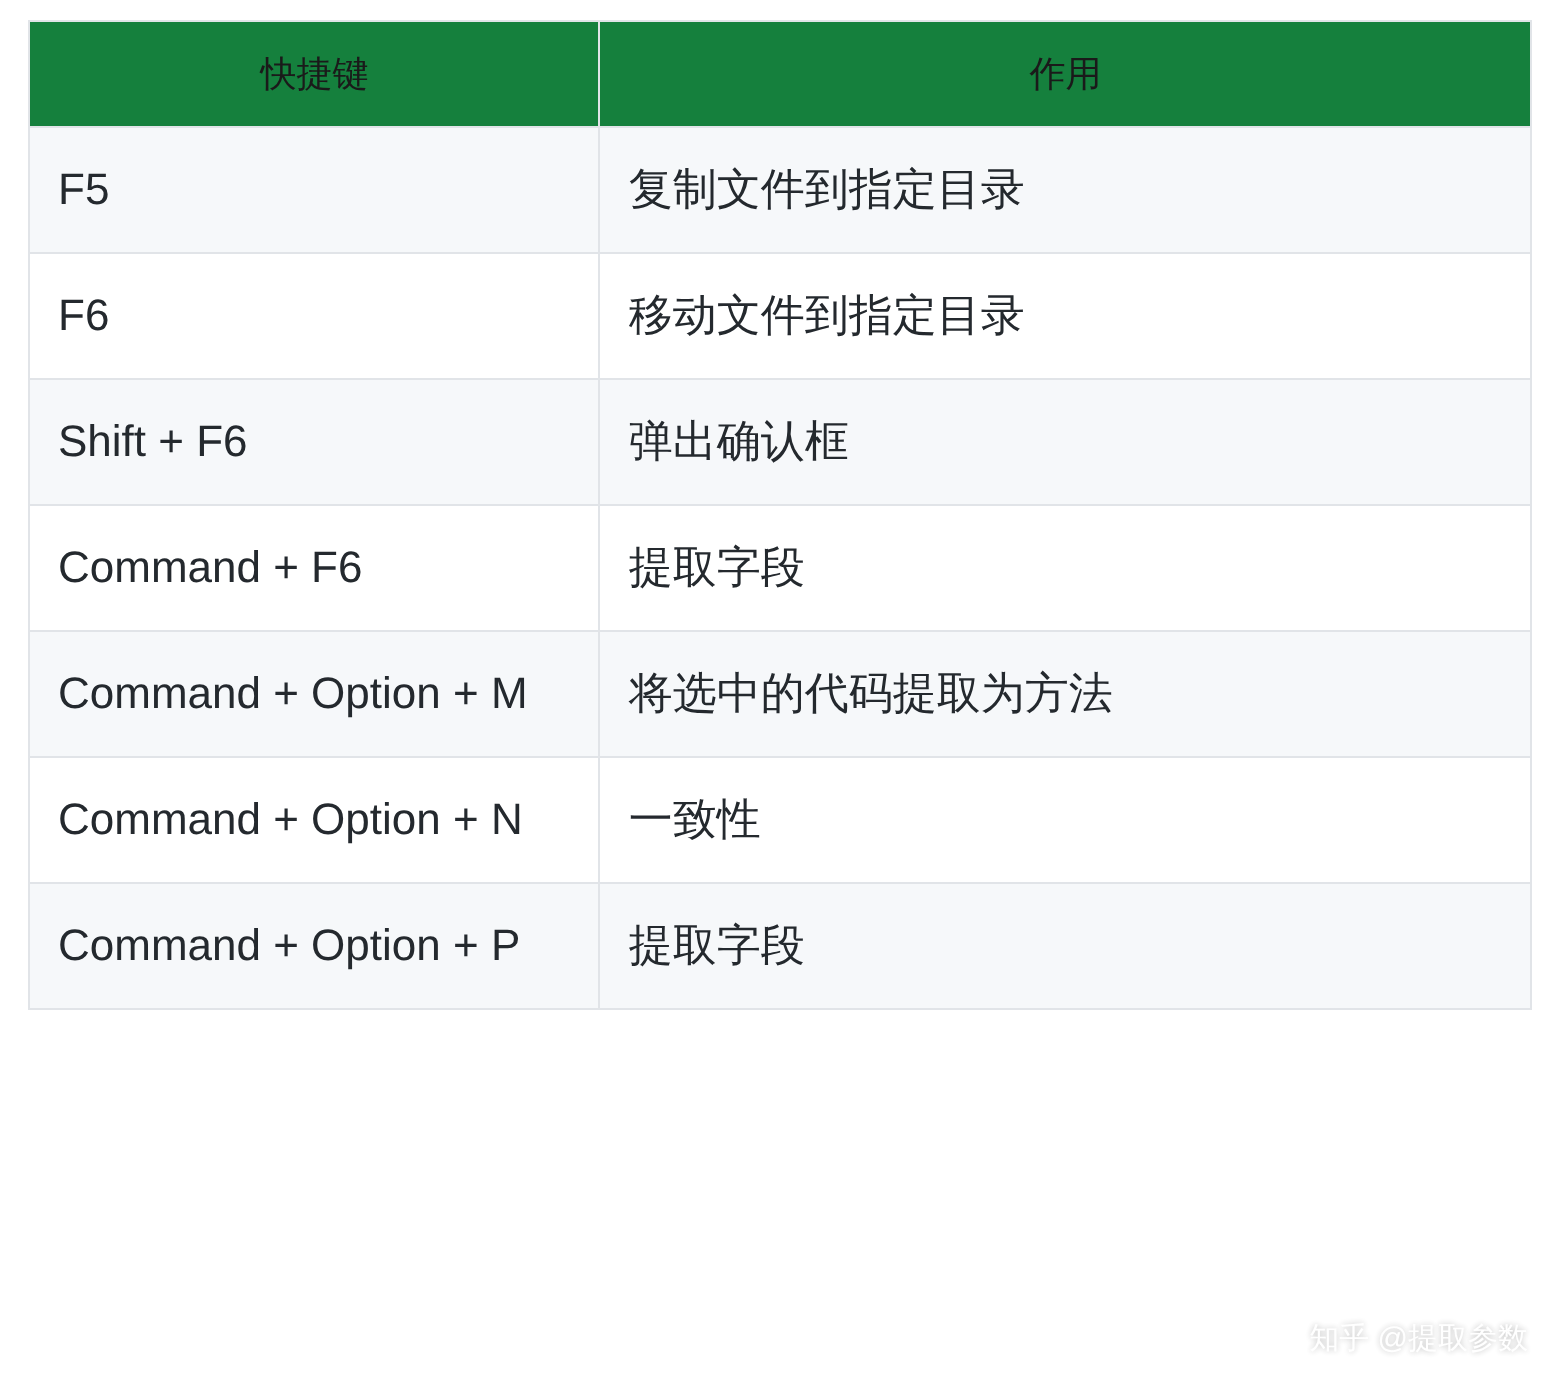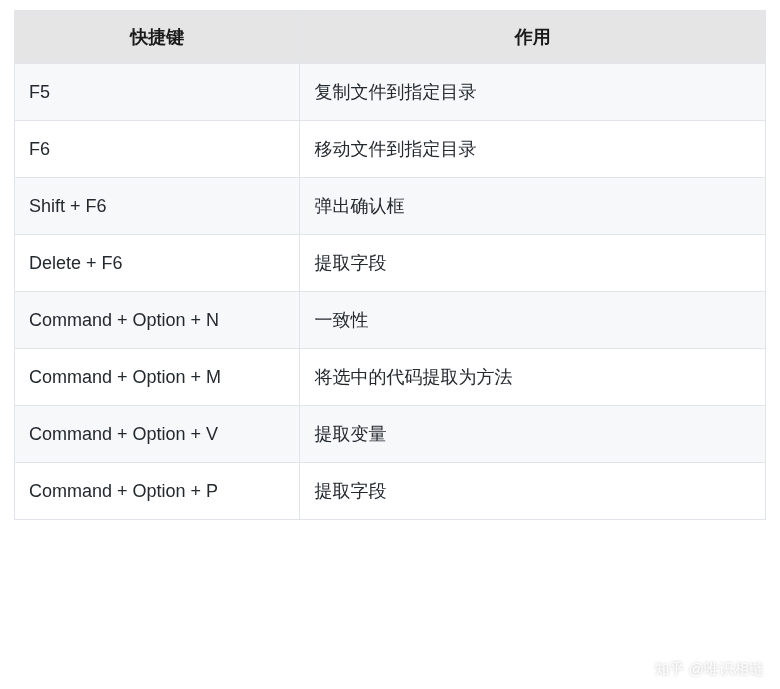--- a/index.html
+++ b/index.html
@@ -21,28 +21,28 @@
     }
     table {
       width: 100%;
       border-collapse: collapse;
       table-layout: fixed;
     }
     th, td {
       border: 1px solid #e1e4e8;
       padding: 16px 14px;
       text-align: left;
-      font-size: 18px;
+      font-size: 22px;
       color: #24292e;
       vertical-align: middle;
     }
     th {
-      font-weight: 700;
+      font-weight: 400;
       text-align: center;
-      background: #e5e5e5;
+      background: #15803d;
       font-size: 18px;
       color: #1a1a1a;
       padding: 14px;
       margin-top: 28px;
     }
     th:first-child, td:first-child {
       width: 38%;
     }
     th:last-child, td:last-child {
       width: 62%;
@@ -97,43 +97,39 @@
       </tr>
       <tr>
         <td>F6</td>
         <td>移动文件到指定目录</td>
       </tr>
       <tr>
         <td>Shift + F6</td>
         <td>弹出确认框</td>
       </tr>
       <tr>
-        <td>Delete + F6</td>
+        <td>Command + F6</td>
         <td>提取字段</td>
-      </tr>
-      <tr>
-        <td>Command + Option + N</td>
-        <td>一致性</td>
       </tr>
       <tr>
         <td>Command + Option + M</td>
         <td>将选中的代码提取为方法</td>
       </tr>
       <tr>
-        <td>Command + Option + V</td>
-        <td>提取变量</td>
+        <td>Command + Option + N</td>
+        <td>一致性</td>
       </tr>
       <tr>
         <td>Command + Option + P</td>
         <td>提取字段</td>
       </tr>
     </tbody>
   </table>
 </div>
 
 <div class="watermark">
   <span class="watermark-icon">
     <svg viewBox="0 0 24 24">
         <path d="M5 3h14c1.1 0 2 .9 2 2v14c0 1.1-.9 2-2 2H5c-1.1 0-2-.9-2-2V5c0-1.1.9-2 2-2zm7 4h-2v2H8v2h2v6l-2 2h4l2-2v-6h2v-2h-2V9h2V7h-4z"></path>
       </svg>
   </span>
-  <span>知乎 @唯识相链</span>
+  <span>知乎 @提取参数</span>
 </div>
 
 </body></html>

